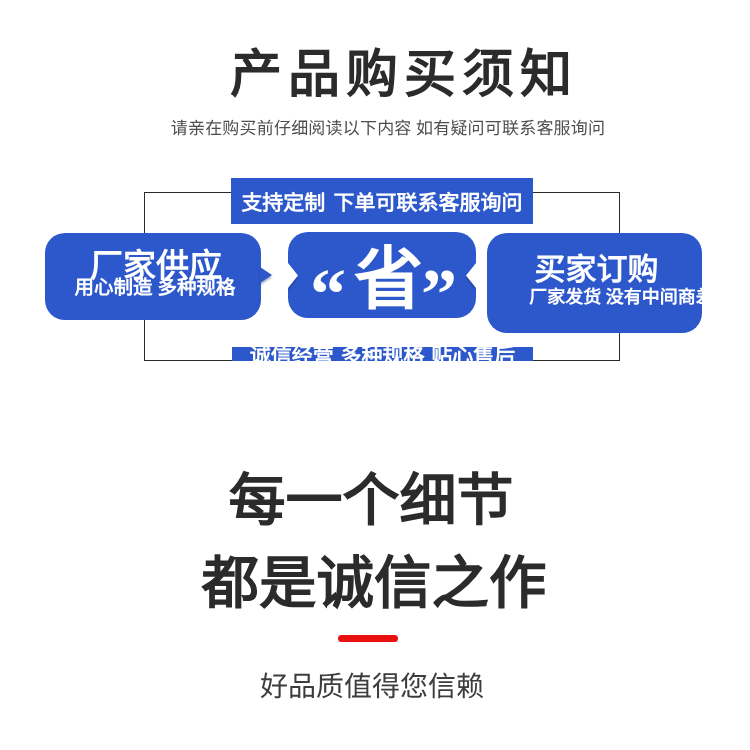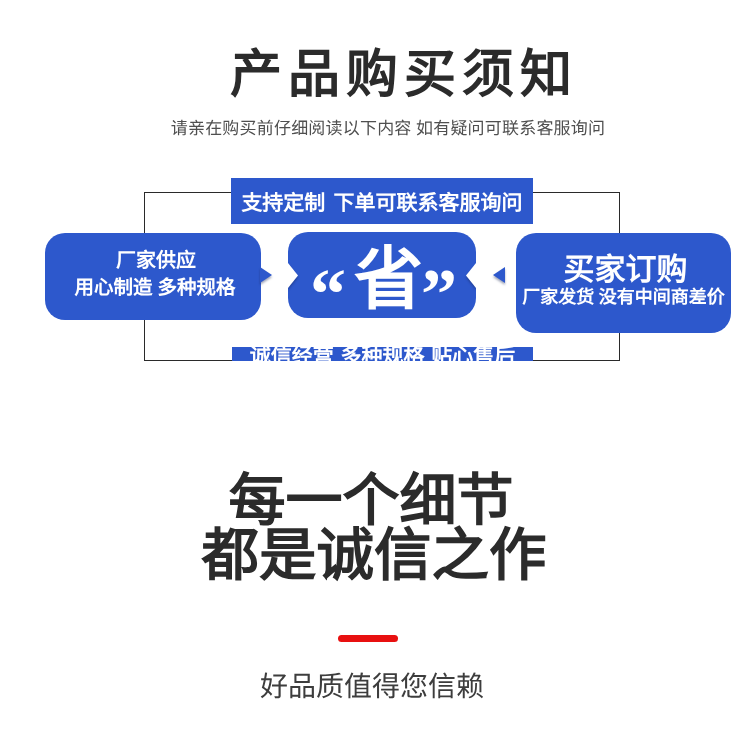--- a/index.html
+++ b/index.html
@@ -31,29 +31,29 @@
     display:flex;align-items:center;justify-content:center;
     font-size:21px;font-weight:700;white-space:nowrap;
   }
   .bar-top{left:231px;top:178px;width:302px;height:46px;word-spacing:3px;}
   .bar-bottom{left:232px;top:347px;width:301px;height:14px;word-spacing:1.5px;}
 
   .node{
     position:absolute;background:#2d58cc;border-radius:20px;color:#ffffff;
   }
   .node-left{left:45px;top:233px;width:216px;height:87px;}
-  .node-right{left:516px;top:233px;width:215px;height:100px;}
+  .node-right{left:487px;top:233px;width:215px;height:100px;}
   .node-center{left:288px;top:232px;width:188px;height:86px;overflow:hidden;}
 
   .node-title{position:absolute;width:100%;text-align:center;font-weight:700;line-height:1;}
   .node-sub{position:absolute;width:100%;text-align:center;font-weight:700;line-height:1;}
-  .node-left .node-title{top:17px;left:3px;font-size:20px;}
+  .node-left .node-title{top:17px;left:3px;font-size:33px;}
   .node-left .node-sub{top:45px;left:2px;font-size:19.5px;}
   .node-right .node-title{top:21px;left:2px;font-size:31px;}
-  .node-right .node-sub{top:55px;font-size:18px;}
+  .node-right .node-sub{top:55px;font-size:18px;margin-left:36px;}
 
   .shadowed{position:absolute;filter:drop-shadow(0px 2px 1px rgba(20,33,80,0.40));}
   .tri{width:100%;height:100%;}
   .arrow-left-node{left:260px;top:267px;width:12px;height:16px;}
   .arrow-left-node .tri{background:#2d58cc;clip-path:polygon(0 0,100% 50%,0 100%);}
   .arrow-right-node{left:493px;top:267px;width:12px;height:16px;}
   .arrow-right-node .tri{background:#2d58cc;clip-path:polygon(100% 0,0 50%,100% 100%);}
   .notch-left{left:0px;top:31px;width:10px;height:25px;}
   .notch-left .tri{background:#ffffff;clip-path:polygon(0 0,100% 50%,0 100%);}
   .notch-right{left:178px;top:31px;width:10px;height:25px;}
@@ -66,21 +66,21 @@
   .quote{position:absolute;font-size:72px;font-weight:700;color:#ffffff;line-height:1;}
   .quote-open{left:310px;top:258px;}
   .quote-close{left:421px;top:258px;}
 
   
   .slogan1{
     left:-4px;top:472px;width:750px;text-align:center;
     font-size:57px;font-weight:900;color:#2b2b2b;
   }
   .slogan2{
-    left:-1px;top:527px;width:750px;text-align:center;
+    left:-1px;top:555px;width:750px;text-align:center;
     font-size:57.5px;font-weight:900;color:#2b2b2b;
   }
   .red-divider{
     position:absolute;left:338px;top:635px;width:60px;height:7px;
     border-radius:3.5px;background:#e81010;
   }
   .caption{
     left:-3px;top:673px;width:750px;text-align:center;
     font-size:28px;font-weight:400;color:#3d3d3d;
   }

